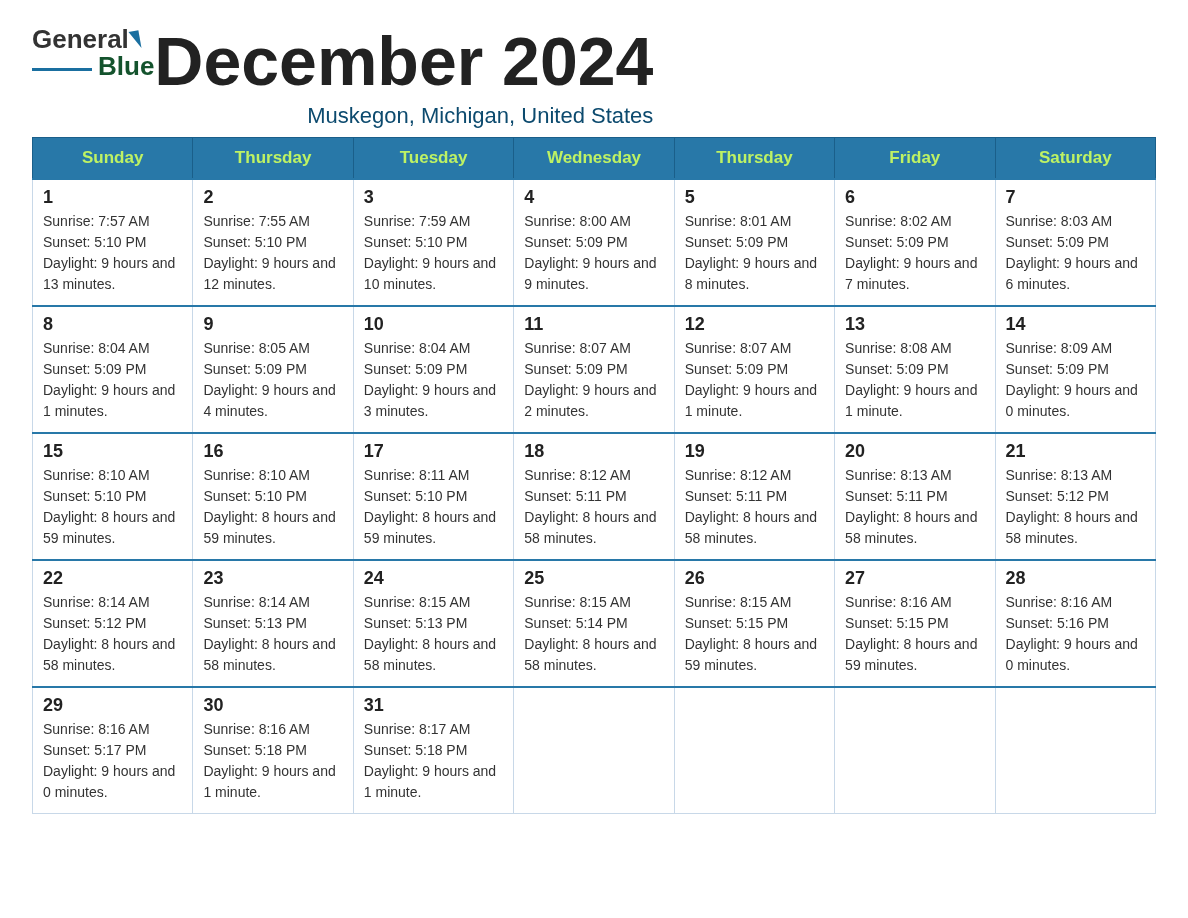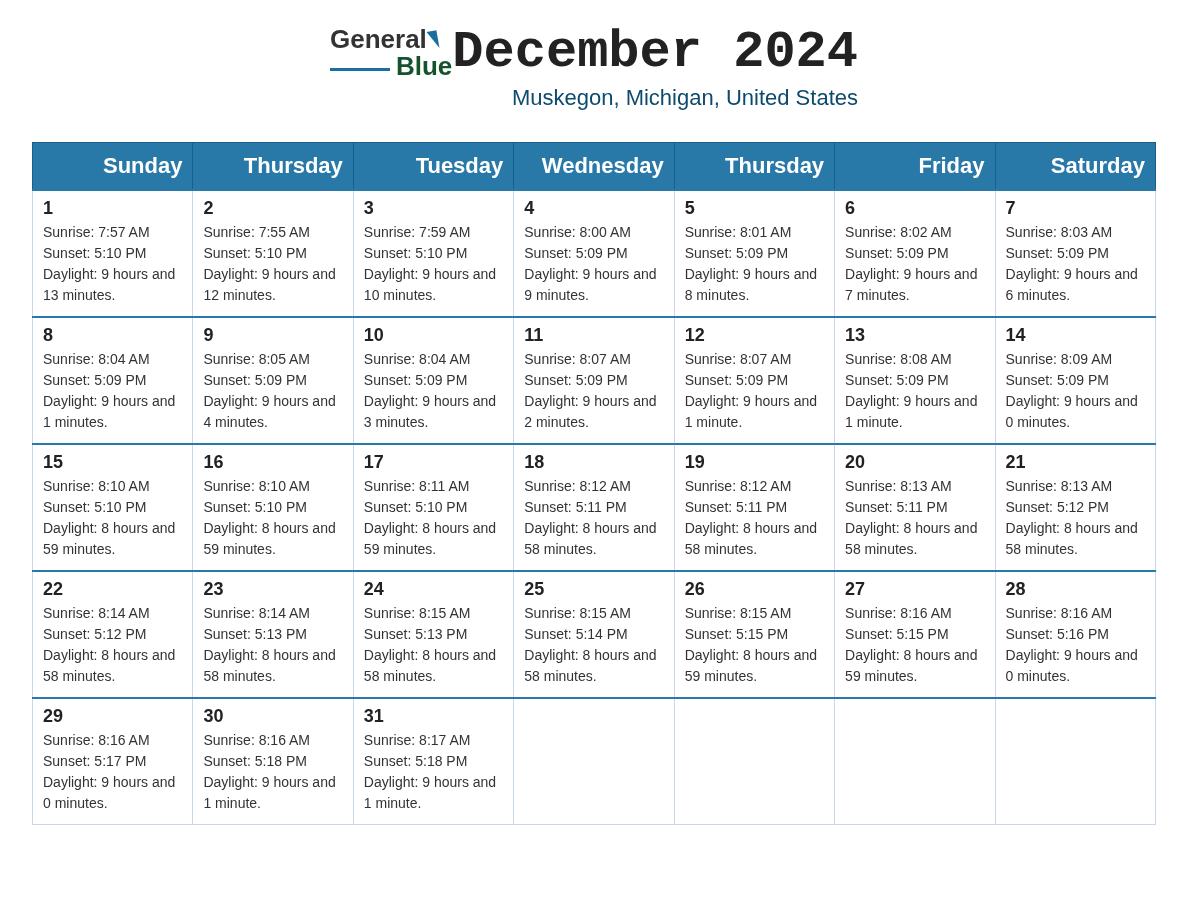--- a/index.html
+++ b/index.html
@@ -5,23 +5,23 @@
     * { box-sizing: border-box; margin: 0; padding: 0; }
     body {
       font-family: Arial, Helvetica, sans-serif;
       background: #fff;
       padding: 24px 32px;
       width: 1188px;
       min-height: 918px;
     }
     .header {
       display: flex;
-      justify-content: center;
+      justify-content: flex-start;
       align-items: flex-start;
-      margin-bottom: 31px;
+      margin-bottom: 8px;
     }
     .logo {
       display: flex;
       flex-direction: column;
       align-items: flex-start;
     }
     .logo-text {
       display: flex;
       align-items: center;
       font-size: 26px;
@@ -49,44 +49,43 @@
     .logo-line {
       width: 100%;
       height: 3px;
       background: #1a6fa0;
       margin-top: 2px;
     }
     .title-block {
       text-align: right;
     }
     .title-block h1 {
-      font-size: 52px;
+      font-size: 68px;
       font-weight: bold;
       color: #222;
       line-height: 1.1;
-      font-family: Liberation Mono, monospace;
     }
     .title-block h2 {
       font-size: 22px;
       font-weight: normal;
       color: #0c4a6e;
       margin-top: 4px;
     }
     .calendar {
       width: 100%;
       border-collapse: collapse;
       border: 1.5px solid #2878a8;
     }
     .calendar th {
       background: #2878a8;
-      color: #ffffff;
-      font-size: 22px;
+      color: #bef264;
+      font-size: 17px;
       font-weight: bold;
       padding: 10px 10px;
-      text-align: right;
+      text-align: center;
       border: 1px solid #1a5f8a;
     }
     .calendar td {
       vertical-align: top;
       padding: 7px 10px 10px 10px;
       font-size: 13px;
       color: #222;
       border: 1px solid #c8d8e8;
       width: 14.28%;
       min-height: 90px;

